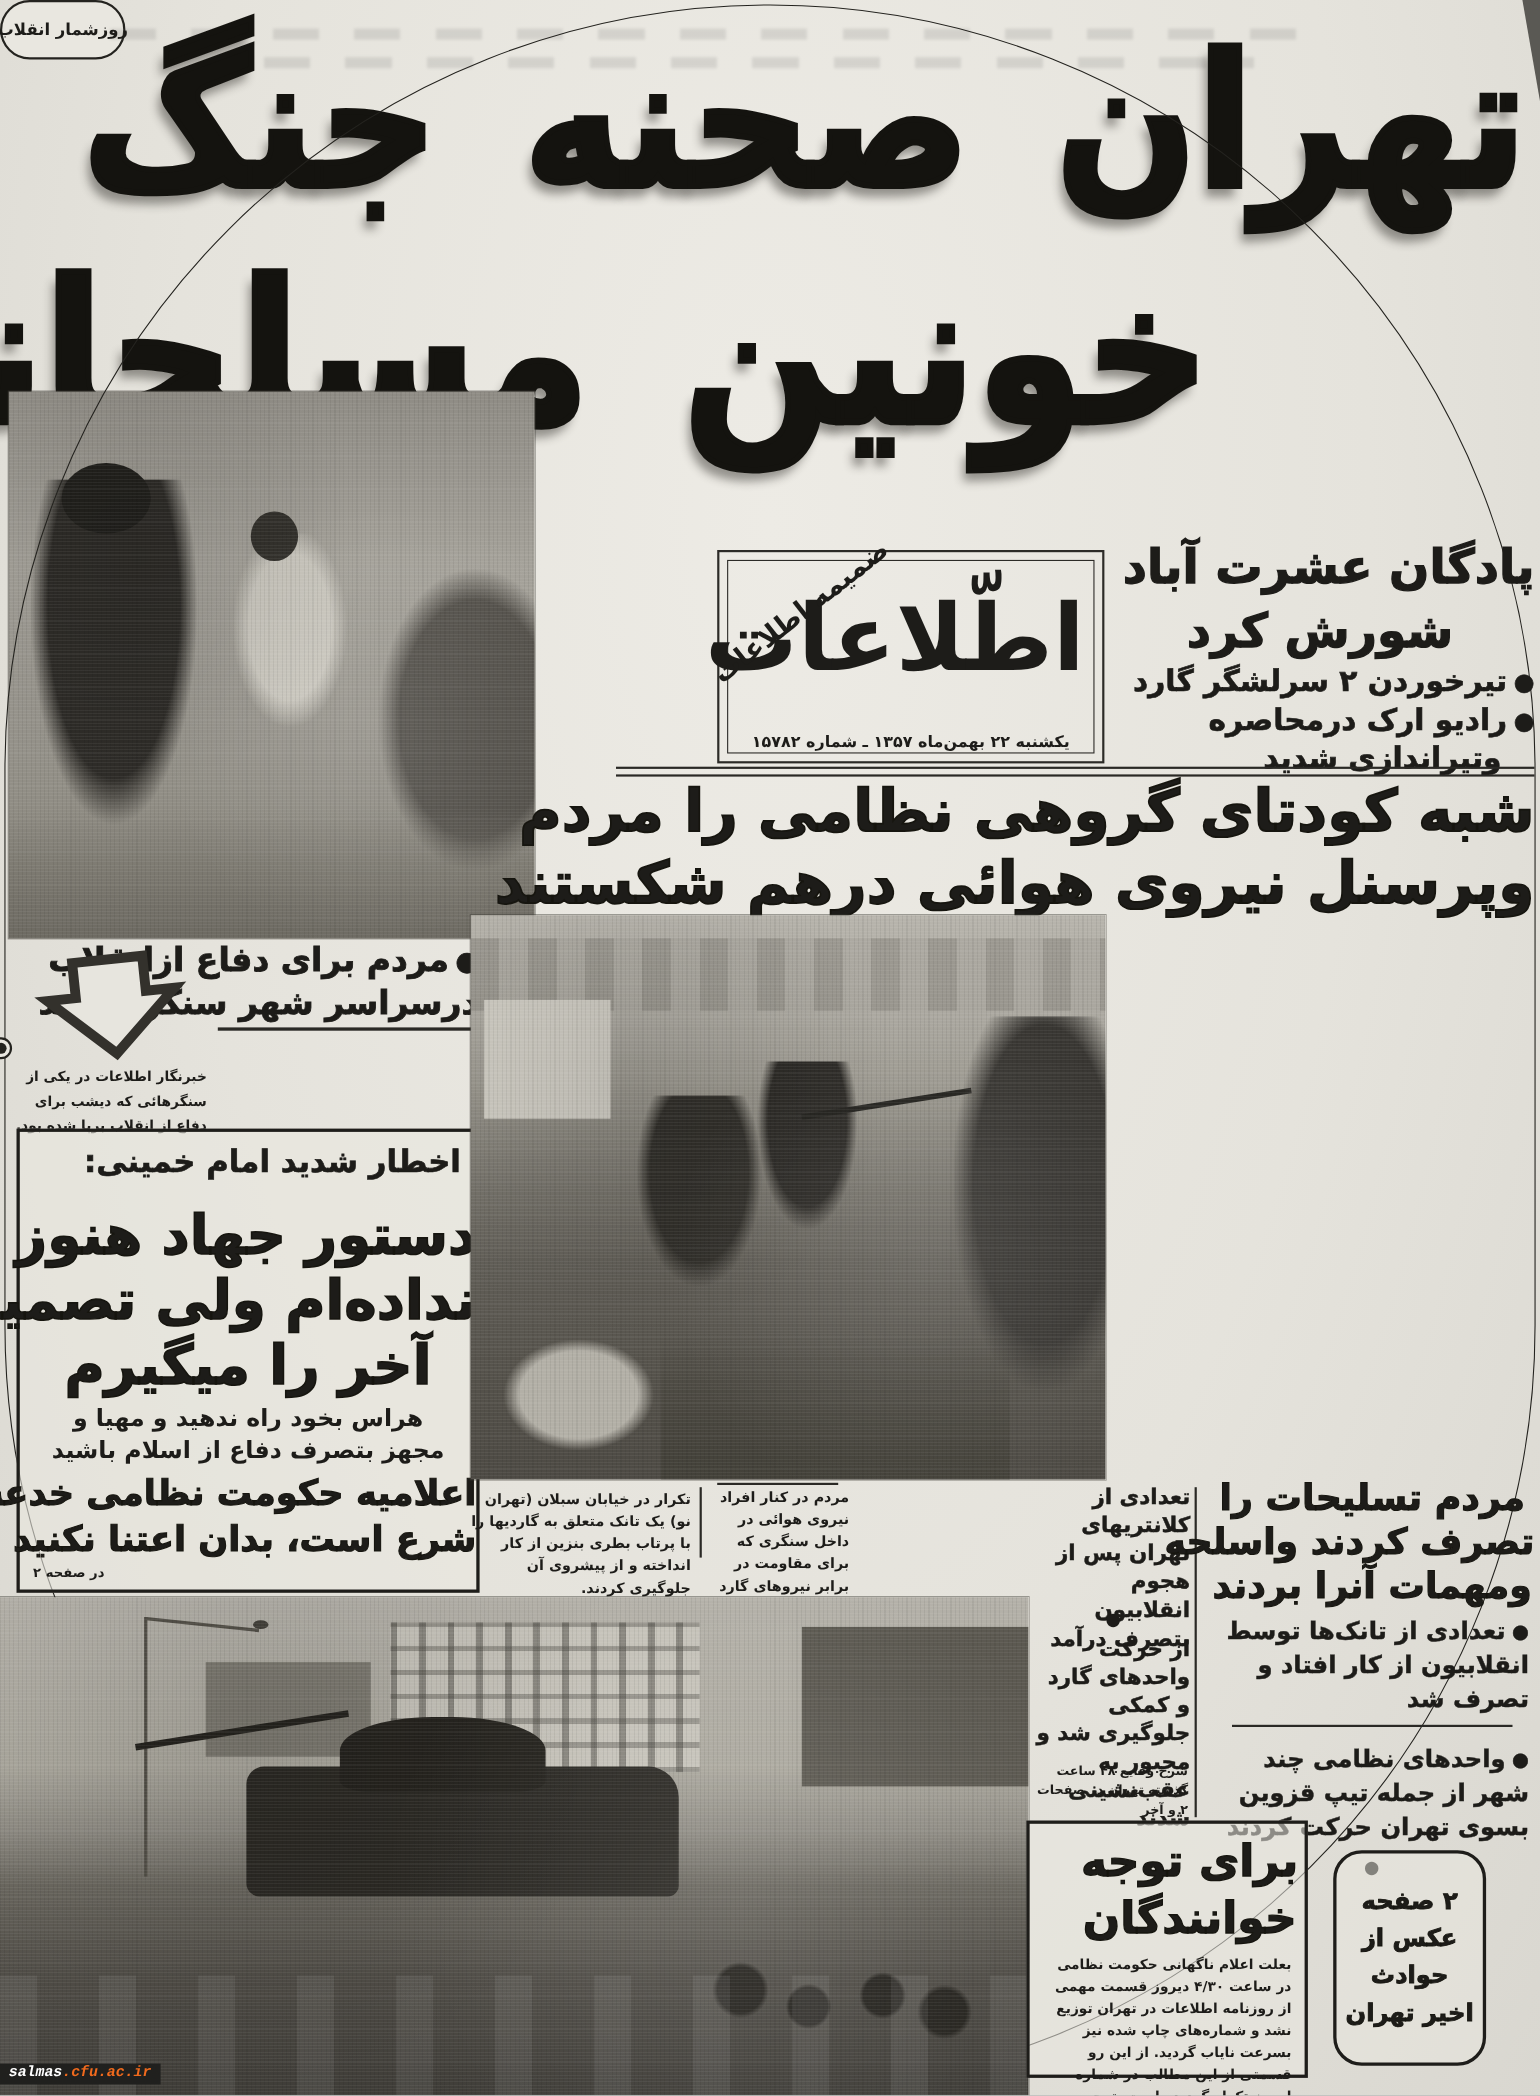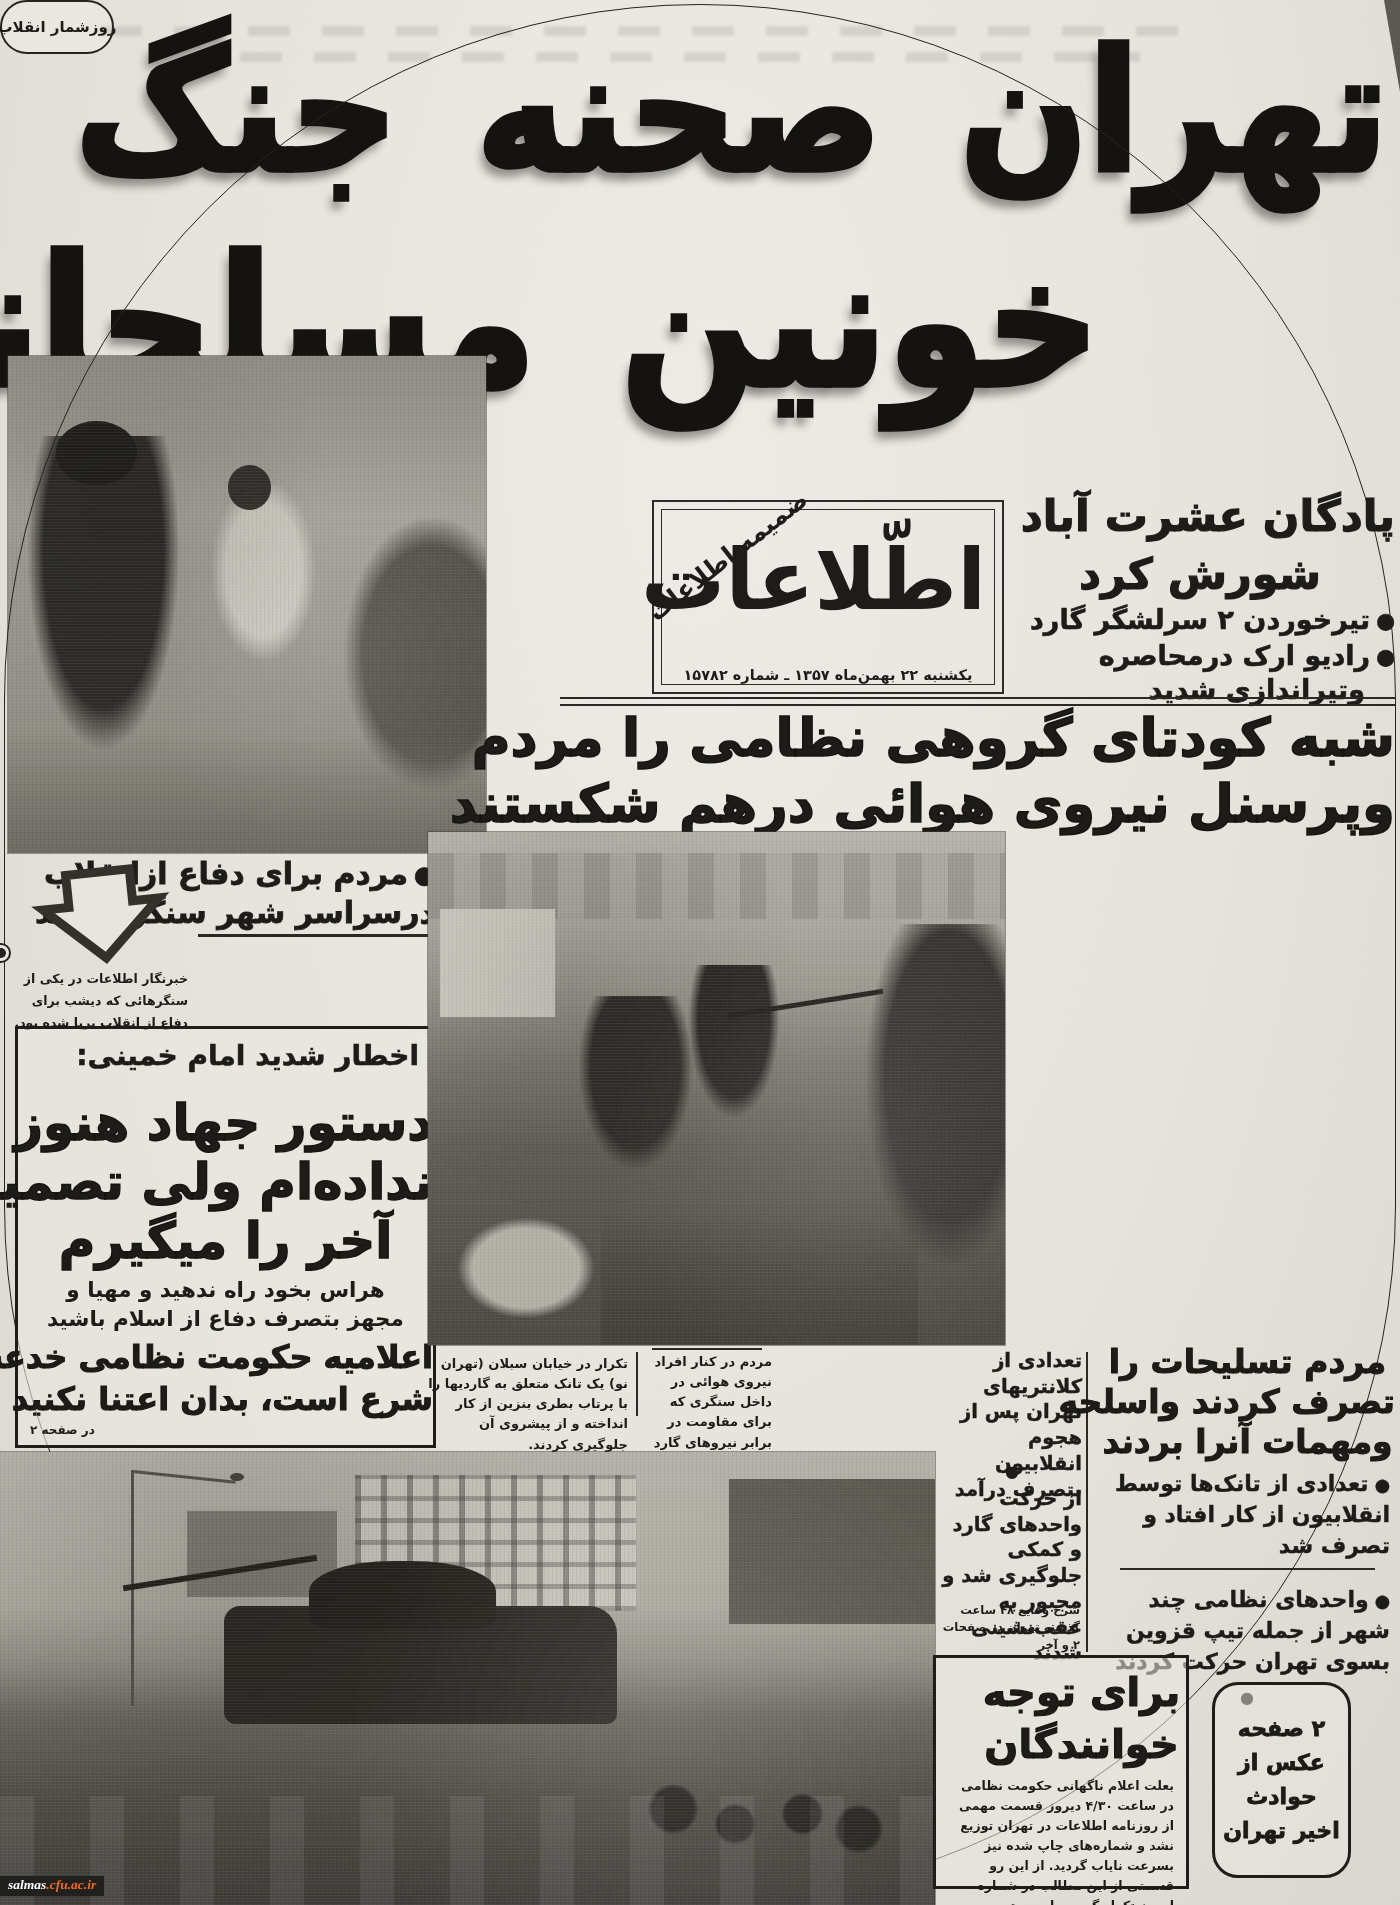--- a/index.html
+++ b/index.html
@@ -93,21 +93,21 @@
 
   .readers-box{left:933px;top:1655px;width:250px;height:228px;border:3px solid #1e1d1a;background:rgba(233,231,224,.55);}
   .readers-title{font-size:40px;line-height:1.3;text-align:center;padding-left:41px;-webkit-text-stroke:1.2px #16150f;}
   .readers-body{font-size:12.5px;line-height:1.6;text-align:right;margin:6px 12px 0 10px;}
 
   .photos-box{left:1212px;top:1682px;width:133px;height:190px;border:3px solid #1e1d1a;border-radius:26px;
     background:rgba(233,231,224,.5);display:flex;flex-direction:column;justify-content:center;}
   .photos-box div{font-size:22px;line-height:1.55;text-align:center;font-weight:700;direction:rtl;-webkit-text-stroke:.8px #16150f;}
 
   .watermark{position:absolute;left:0;top:1876px;background:#20201e;padding:1px 8px 3px 8px;
-    font-family:Liberation Serif, serif;font-style:italic;font-weight:700;font-size:13.5px;}
+    font-family:Liberation Mono, monospace;font-style:italic;font-weight:700;font-size:13.5px;}
   .wm-site{color:#ffffff;}
   .wm-domain{color:#f06a1d;}
 
   .arrow-wrap{left:32px;top:866px;width:140px;height:100px;transform:rotate(-6deg);}
   .bullet{font-size:.8em;vertical-align:middle;margin-left:6px;}
 </style>
 </head>
 <body>
 
 <div class="page">

